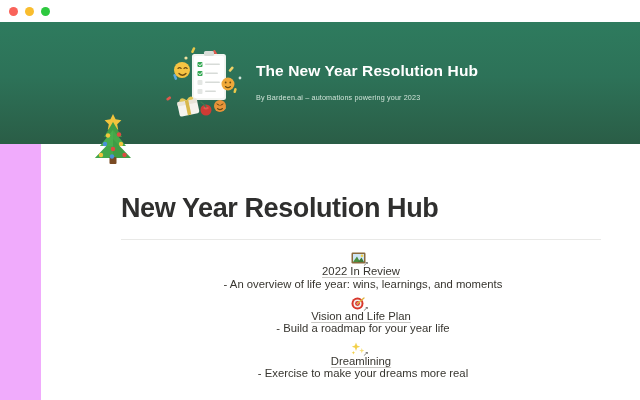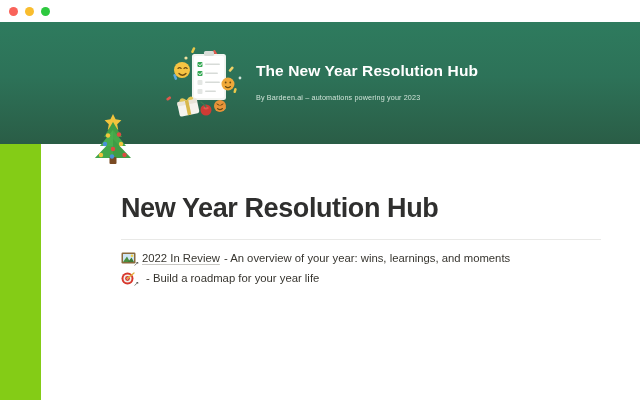--- a/index.html
+++ b/index.html
@@ -12,21 +12,21 @@
     overflow: hidden;
     background: #ffffff;
     font-family: "Liberation Sans", sans-serif;
     -webkit-font-smoothing: antialiased;
   }
 
   .window {
     position: relative;
     width: 640px;
     height: 400px;
-    background: #84cc16;
+    background: #f0abfc;
     overflow: hidden;
   }
 
   
   .titlebar {
     position: absolute;
     top: 0; left: 0;
     width: 640px;
     height: 22px;
     background: #ffffff;
@@ -152,20 +152,21 @@
     list-style: none;
   }
   .link-row {
     display: flex;
     align-items: center;
     font-size: 11.3px;
     color: #37352f;
     line-height: 1.1;
     padding: 3.5px 0;
     white-space: nowrap;
+    flex-direction: column;
   }
   .row-emoji {
     position: relative;
     flex: none;
     width: 17px;
     height: 13px;
     margin-right: 4px;
     align-self: center;
   }
   .row-emoji svg { display: block; }
@@ -315,34 +316,47 @@
           <svg width="15" height="12" viewBox="0 0 15 12" xmlns="http://www.w3.org/2000/svg">
             <rect x="0.5" y="0.5" width="14" height="11" rx="1.2" fill="#8a6a3c"></rect>
             <rect x="2" y="2" width="11" height="8" fill="#cfe6f5"></rect>
             <path d="M2 10 L6 4.5 L9 10 Z" fill="#4a8f3f"></path>
             <path d="M7 10 L10.5 5.5 L13 10 Z" fill="#3f7a36"></path>
             <circle cx="11" cy="3.8" r="1.3" fill="#f2d04a"></circle>
           </svg>
           <span class="ext-arrow">↗</span>
         </span>
         <span class="row-link">2022 In Review</span>
-        <span class="row-desc">- An overview of your year: wins, learnings, and moments</span>
+        <span class="row-desc">- An overview of life year: wins, learnings, and moments</span>
       </li>
 
       <li class="link-row">
         <span class="row-emoji">
           <svg width="14" height="13" viewBox="0 0 14 13" xmlns="http://www.w3.org/2000/svg">
             <circle cx="6.5" cy="6.5" r="6" fill="#d8372c"></circle>
             <circle cx="6.5" cy="6.5" r="4" fill="#f2f2f0"></circle>
             <circle cx="6.5" cy="6.5" r="2.4" fill="#d8372c"></circle>
             <circle cx="6.5" cy="6.5" r="0.9" fill="#f2f2f0"></circle>
             <path d="M6.5 6.5 L13 1" stroke="#e0b23c" stroke-width="1.3" stroke-linecap="round"></path>
           </svg>
           <span class="ext-arrow">↗</span>
         </span>
+        <span class="row-link">Vision and Life Plan</span>
         <span class="row-desc">- Build a roadmap for your year life</span>
       </li>
 
+      <li class="link-row">
+        <span class="row-emoji">
+          <svg width="14" height="13" viewBox="0 0 14 13" xmlns="http://www.w3.org/2000/svg">
+            <path d="M5 0.5 L6.1 3.6 L9.2 4.7 L6.1 5.8 L5 8.9 L3.9 5.8 L0.8 4.7 L3.9 3.6 Z" fill="#f2d04a"></path>
+            <path d="M10.8 6 L11.5 7.9 L13.4 8.6 L11.5 9.3 L10.8 11.2 L10.1 9.3 L8.2 8.6 L10.1 7.9 Z" fill="#f7df7a"></path>
+            <path d="M2.4 9 L2.9 10.3 L4.2 10.8 L2.9 11.3 L2.4 12.6 L1.9 11.3 L0.6 10.8 L1.9 10.3 Z" fill="#f2d04a"></path>
+          </svg>
+          <span class="ext-arrow">↗</span>
+        </span>
+        <span class="row-link">Dreamlining</span>
+        <span class="row-desc">- Exercise to make your dreams more real</span>
+      </li>
 
     </ul>
   </div>
 
 </div>
 
 </body></html>

